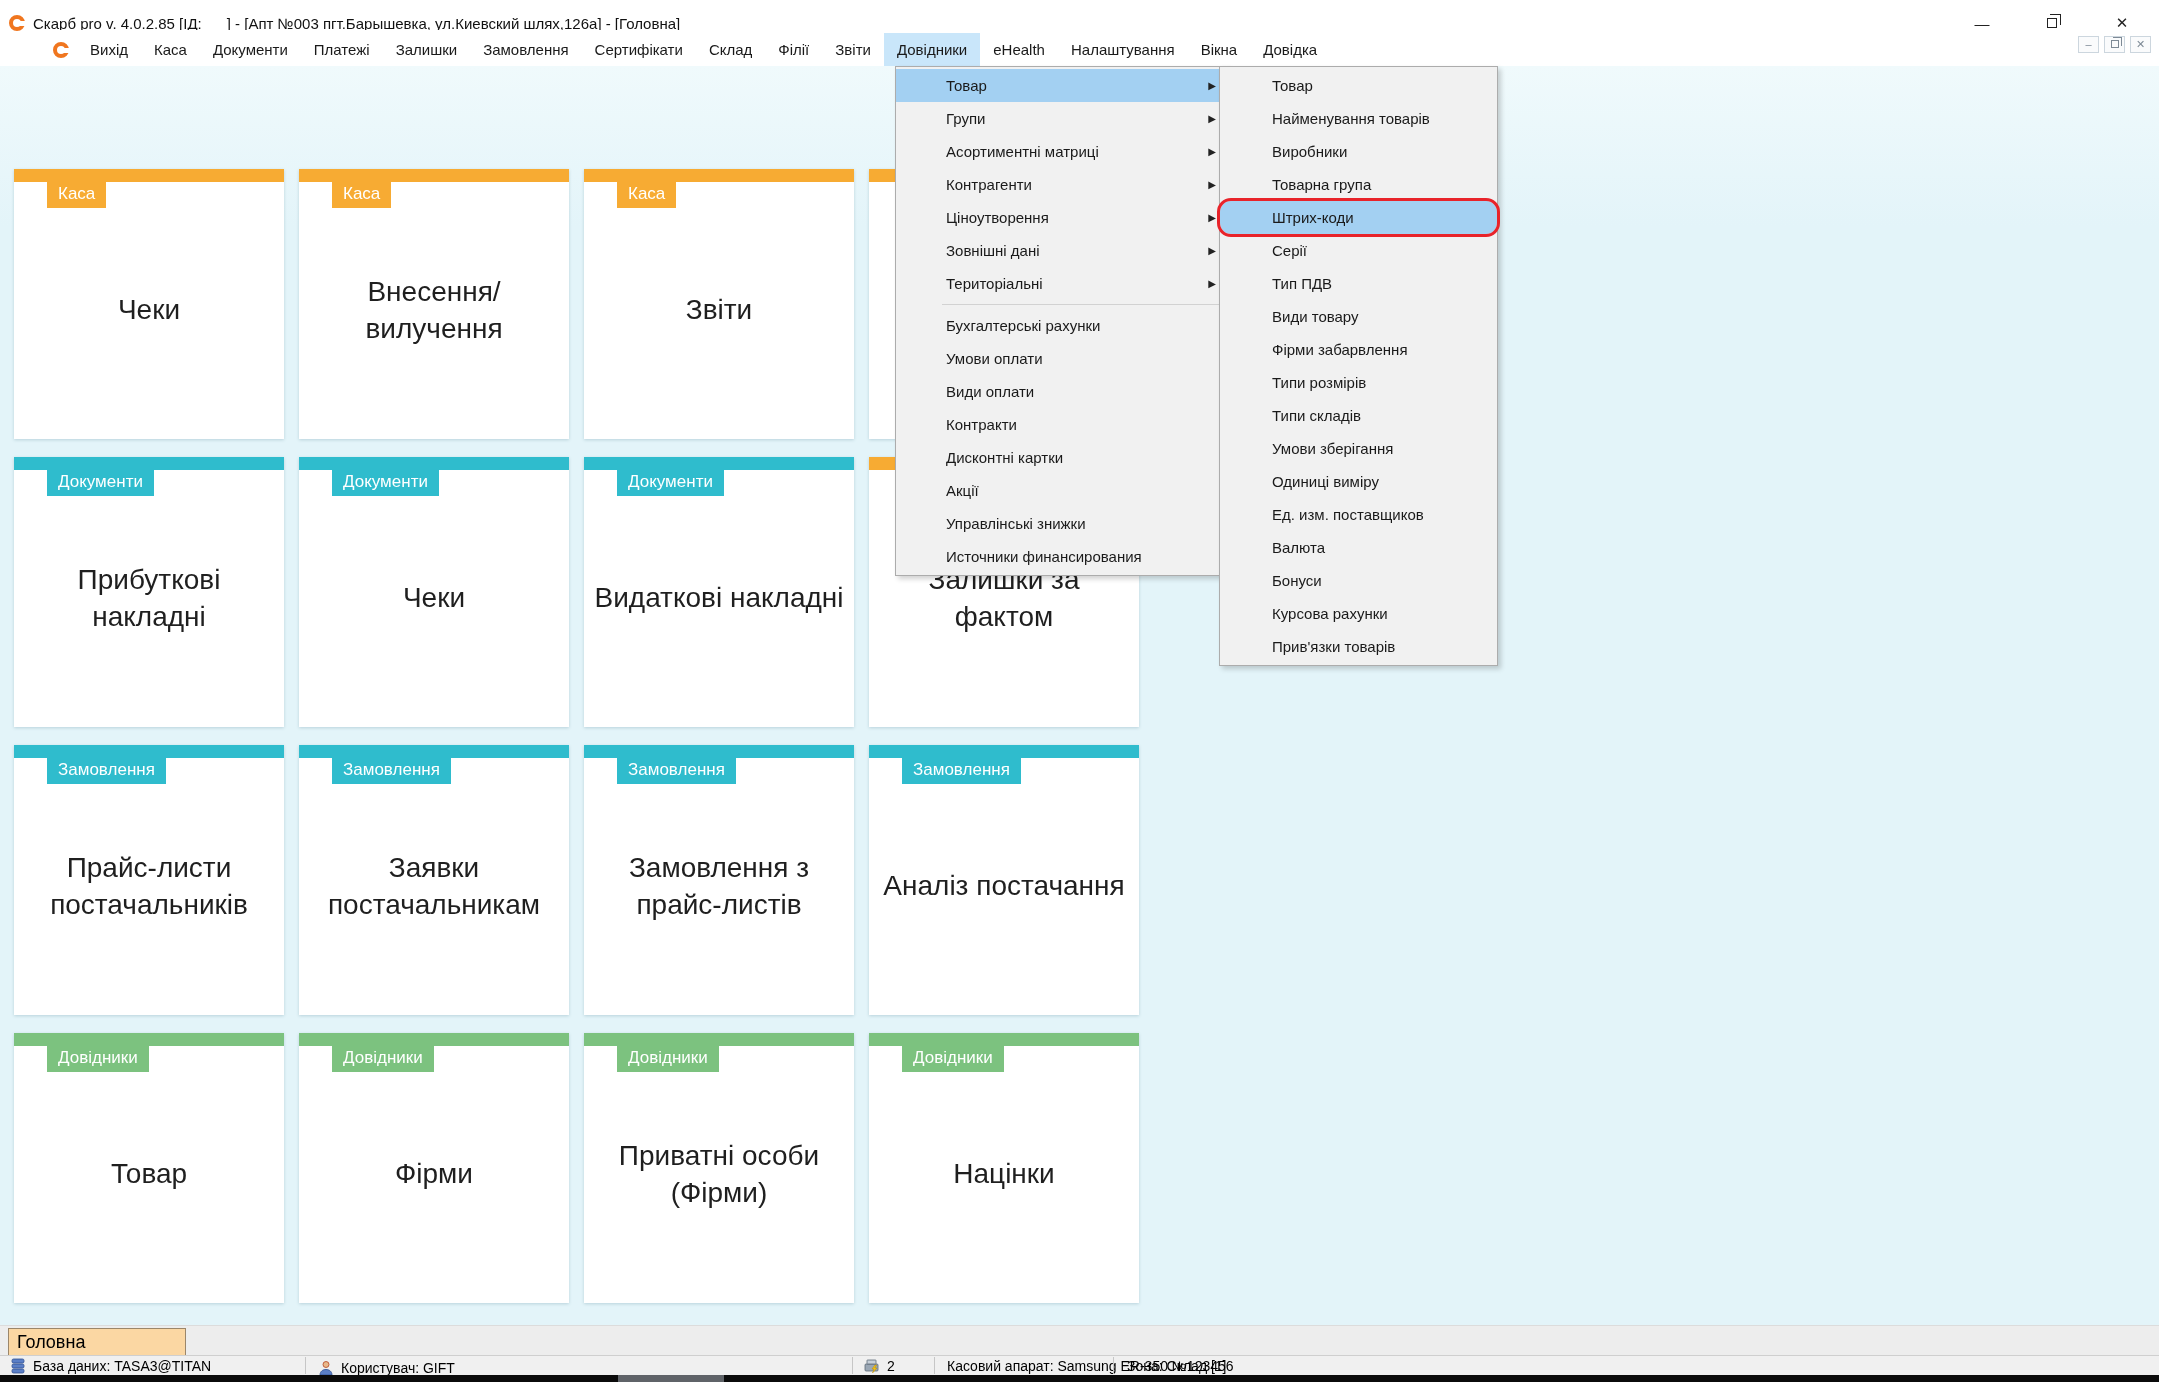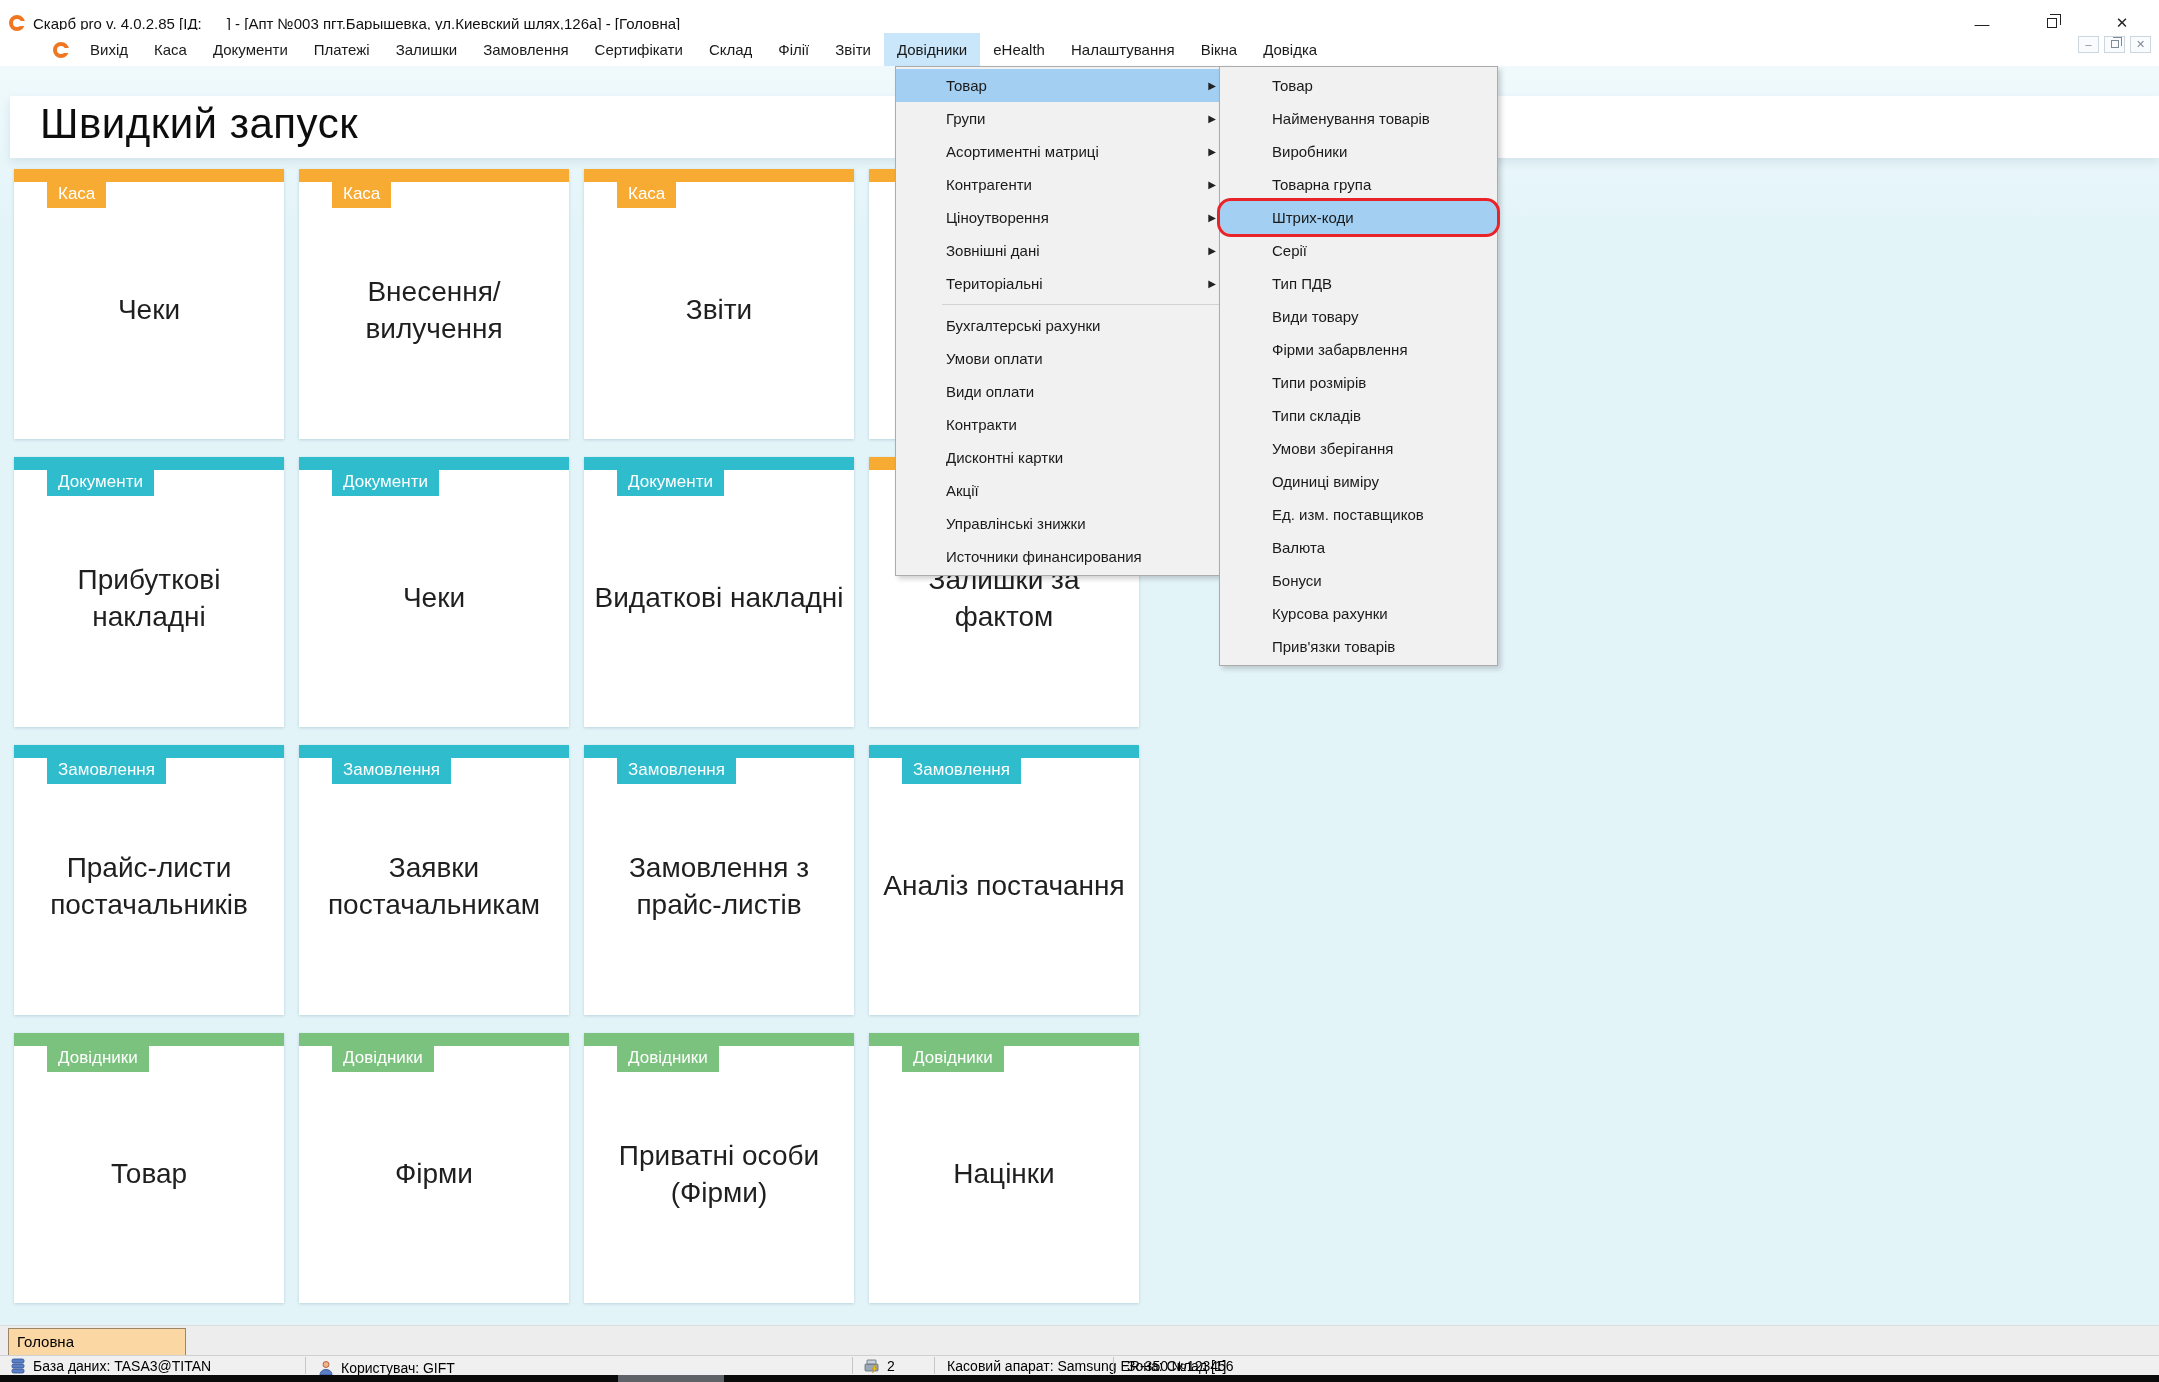--- a/index.html
+++ b/index.html
@@ -51,21 +51,21 @@
   .mi{position:relative;height:33px;line-height:33px;padding-left:50px;font-size:15px;white-space:nowrap;}
   .mi.sel{background:var(--selection-blue);}
   .mi .arrow{position:absolute;right:11px;top:0;font-size:10px;color:#222;}
   .menu-sep{height:1px;background:#d2d2d2;margin:4px 3px 4px 46px;}
   .submenu{position:absolute;left:1219px;top:66px;width:279px;background:#f1f1f1;border:1px solid #acacac;box-shadow:3px 3px 5px rgba(0,0,0,.18);padding:2px 0;z-index:11;}
   .smi{height:33px;line-height:33px;padding-left:52px;font-size:15px;white-space:nowrap;}
   .smi.sel{position:relative;z-index:2;background:var(--selection-blue);outline:3px solid var(--red-box);border-radius:11px;}
 
   
   .tabrow{position:absolute;left:0;right:0;bottom:27px;height:30px;background:#ededed;border-top:1px solid #dcdcdc;}
-  .tab{position:absolute;left:8px;top:2px;width:178px;height:28px;background:var(--tab-bg);border:1px solid #9b866a;font-size:15px;line-height:26px;padding-left:8px;color:#000;}
+  .tab{position:absolute;left:8px;top:2px;width:178px;height:28px;background:var(--tab-bg);border:1px solid #9b866a;font-size:18px;line-height:26px;padding-left:8px;color:#000;}
   .statusbar{position:absolute;left:0;right:0;bottom:7px;height:20px;background:#f0f0f0;border-top:1px solid #cfcfcf;font-size:14px;color:#000;}
   .seg{position:absolute;top:0;height:20px;display:flex;align-items:center;gap:7px;white-space:nowrap;}
   .vsep{position:absolute;top:1px;bottom:1px;width:1px;background:#c6c6c6;}
   .sicon{width:16px;height:16px;flex:0 0 auto;}
   .taskbar{position:absolute;left:0;right:0;bottom:0;height:7px;background:#0b0b0b;}
   .taskbar-seg{position:absolute;left:618px;width:106px;top:0;bottom:0;background:#5f6368;}
 </style>
 </head>
 <body>
 
@@ -103,23 +103,20 @@
   <span class="mb-item">Вікна</span>
   <span class="mb-item">Довідка</span>
   <div class="mdi-controls">
     <div class="mdi-btn">–</div>
     <div class="mdi-btn"><span class="mdi-restore"></span></div>
     <div class="mdi-btn">✕</div>
   </div>
 </div>
 
 <div class="main">
-  <div class="header-band">
-    <div class="page-title">Швидкий запуск</div>
-  </div>
 
   <div class="tiles">
     <div class="tile t-orange">
         <div class="strip"></div>
         <div class="badge">Каса</div>
         <div class="tlabel">Чеки</div>
       </div>
     <div class="tile t-orange narrow">
         <div class="strip"></div>
         <div class="badge">Каса</div>

